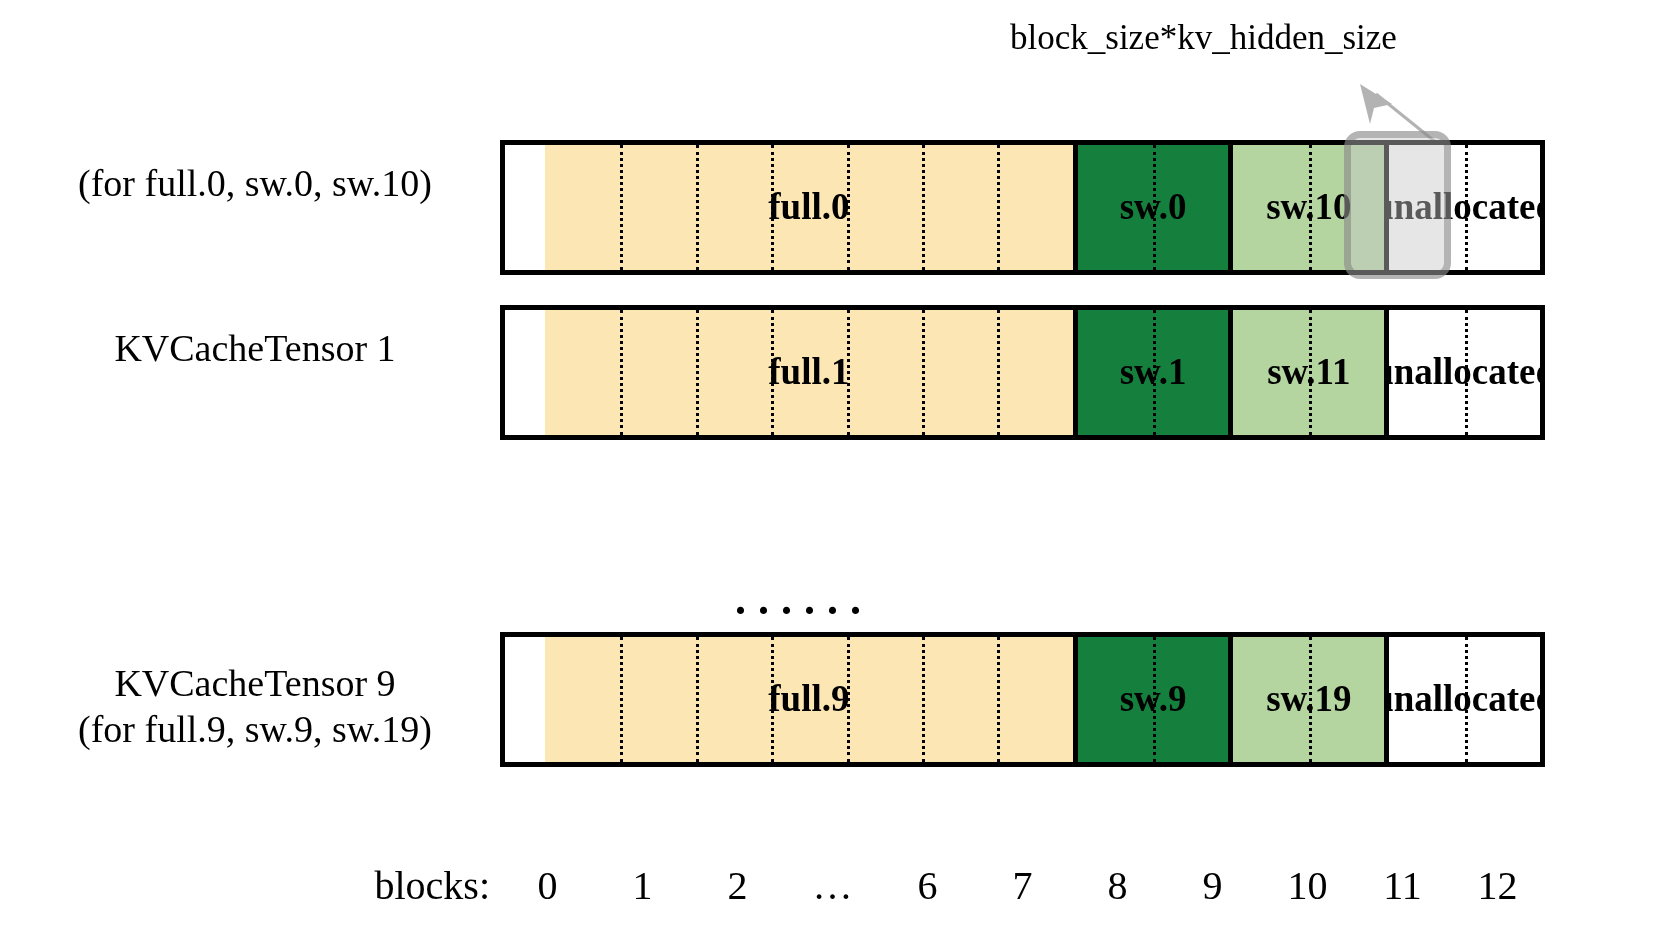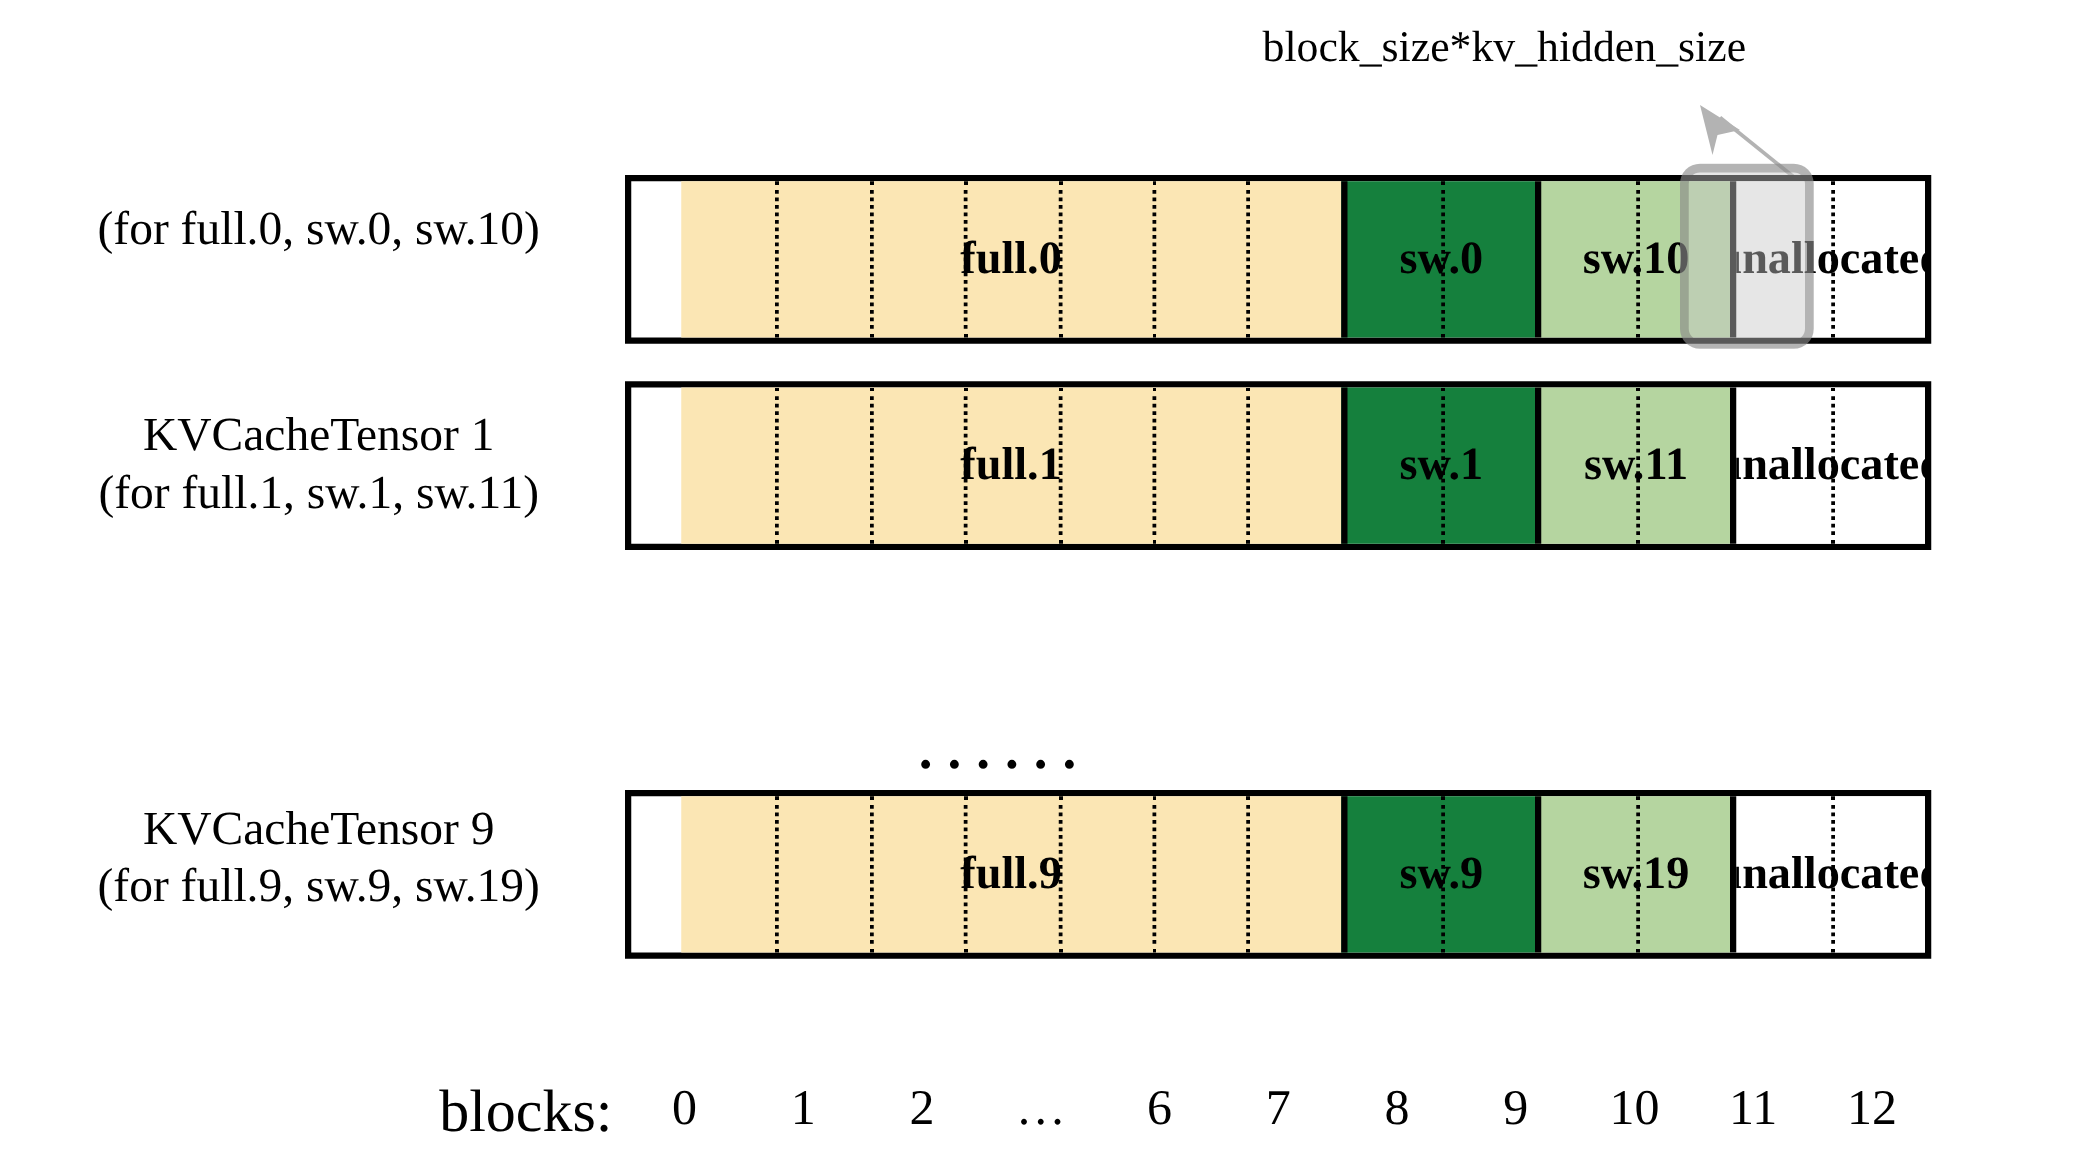--- a/index.html
+++ b/index.html
@@ -112,21 +112,21 @@
     position:absolute;
     left:0; top:862px;
     width:1676px;
     height:60px;
   }
   #blocks-axis-label{
     position:absolute;
     left:330px; top:0;
     width:160px;
     text-align:right;
-    font-size:48px;
+    font-size:40px;
     color:#000;
   }
   #blocks-ticks{
     position:absolute;
     left:500px; top:0;
     width:1045px;
     display:flex;
   }
   .tick{
     flex:1 0 0;
@@ -172,21 +172,20 @@
       <span class="lbl">unallocated</span>
     </div>
   </div>
 </div>
 
 <div id="highlight-box"></div>
 
 <div class="row" style="top:305px;">
   <div class="row-label" style="top:20px;">
     <span>KVCacheTensor 1</span>
-    <span class="l2">(for full.1, sw.1, sw.11)</span>
   </div>
   <div class="bar" style="top:0;">
     <div class="seg full">
       <span class="divider" style="left:14.2857%"></span>
       <span class="divider" style="left:28.5714%"></span>
       <span class="divider" style="left:42.8571%"></span>
       <span class="divider" style="left:57.1428%"></span>
       <span class="divider" style="left:71.4285%"></span>
       <span class="divider" style="left:85.7142%"></span>
       <span class="lbl">full.1</span>
@@ -202,21 +201,21 @@
     <div class="seg unalloc">
       <span class="divider" style="left:50%"></span>
       <span class="lbl">unallocated</span>
     </div>
   </div>
 </div>
 
 <div id="row-ellipsis">......</div>
 
 <div class="row" style="top:632px;">
-  <div class="row-label" style="top:8px;">
+  <div class="row-label" style="top:28px;">
     <span>KVCacheTensor 9</span>
     <span class="l2">(for full.9, sw.9, sw.19)</span>
   </div>
   <div class="bar" style="top:0;">
     <div class="seg full">
       <span class="divider" style="left:14.2857%"></span>
       <span class="divider" style="left:28.5714%"></span>
       <span class="divider" style="left:42.8571%"></span>
       <span class="divider" style="left:57.1428%"></span>
       <span class="divider" style="left:71.4285%"></span>

